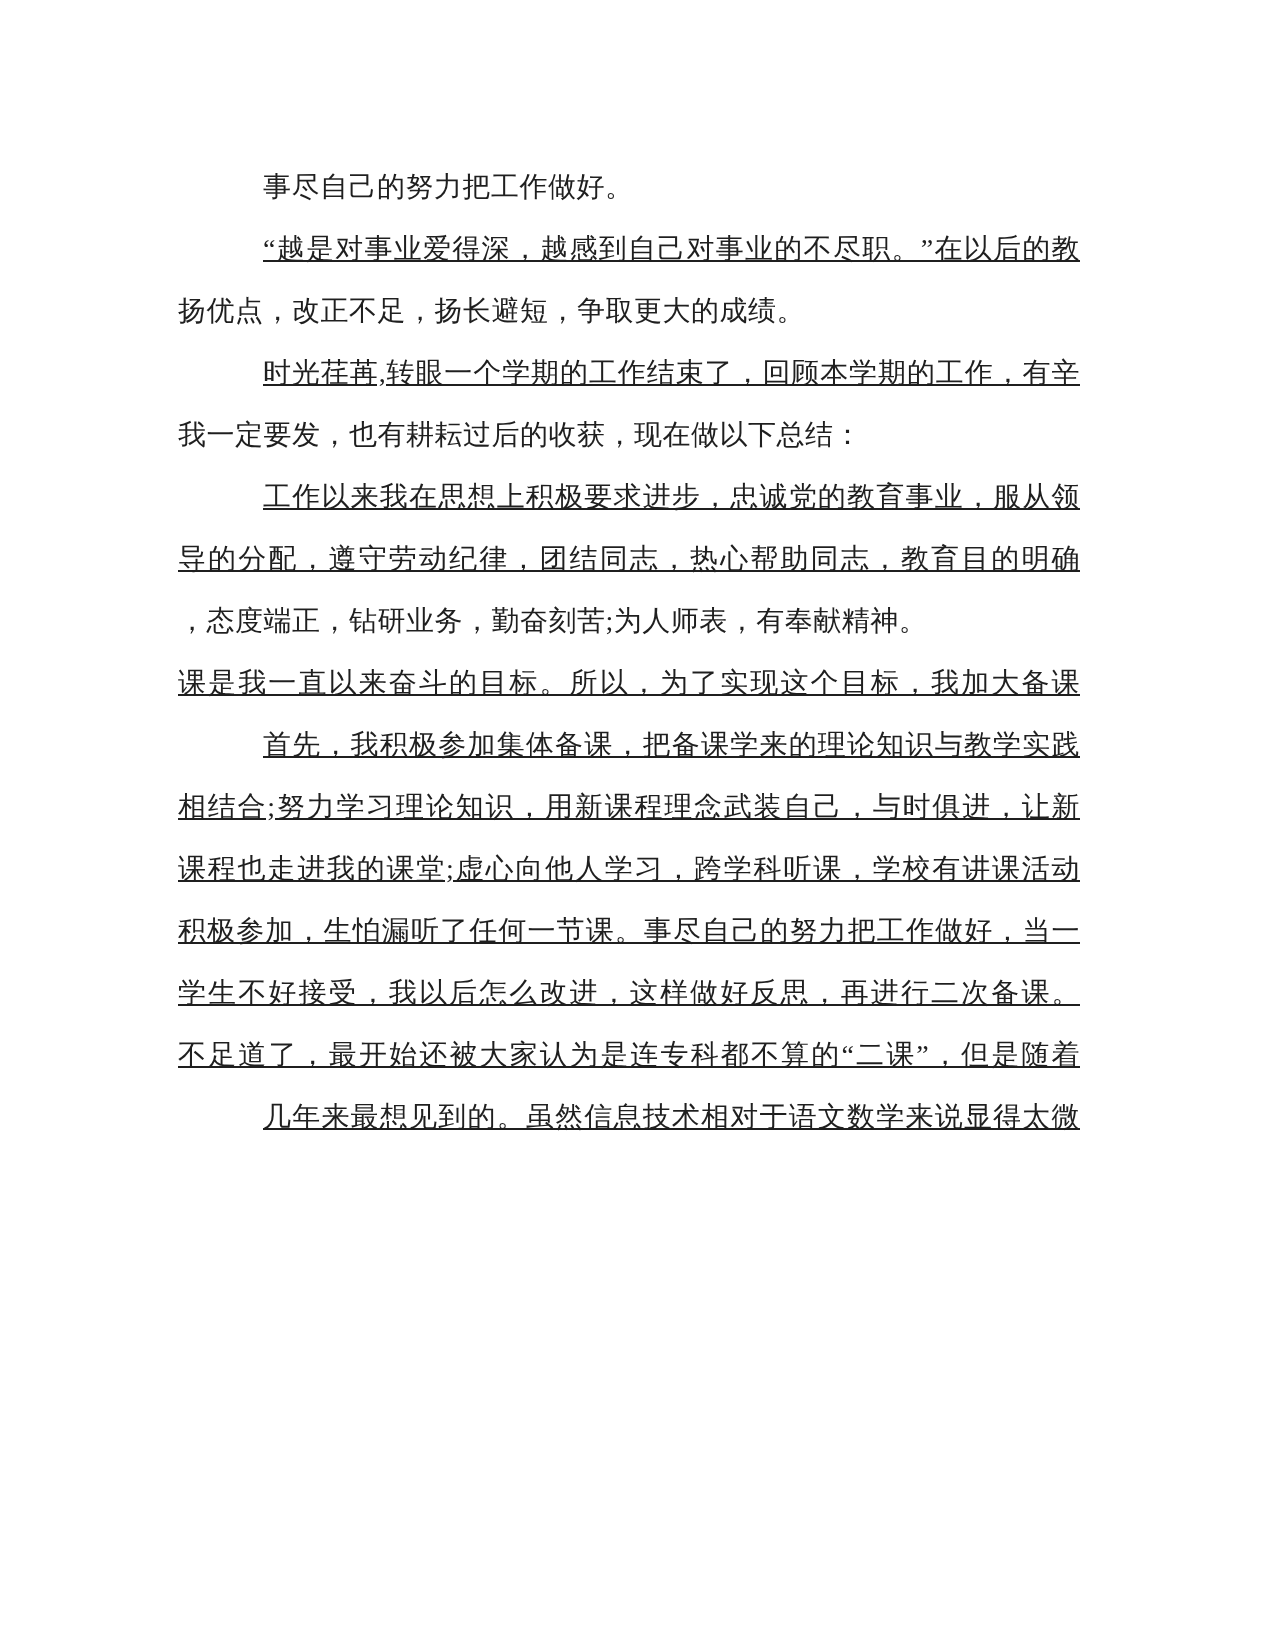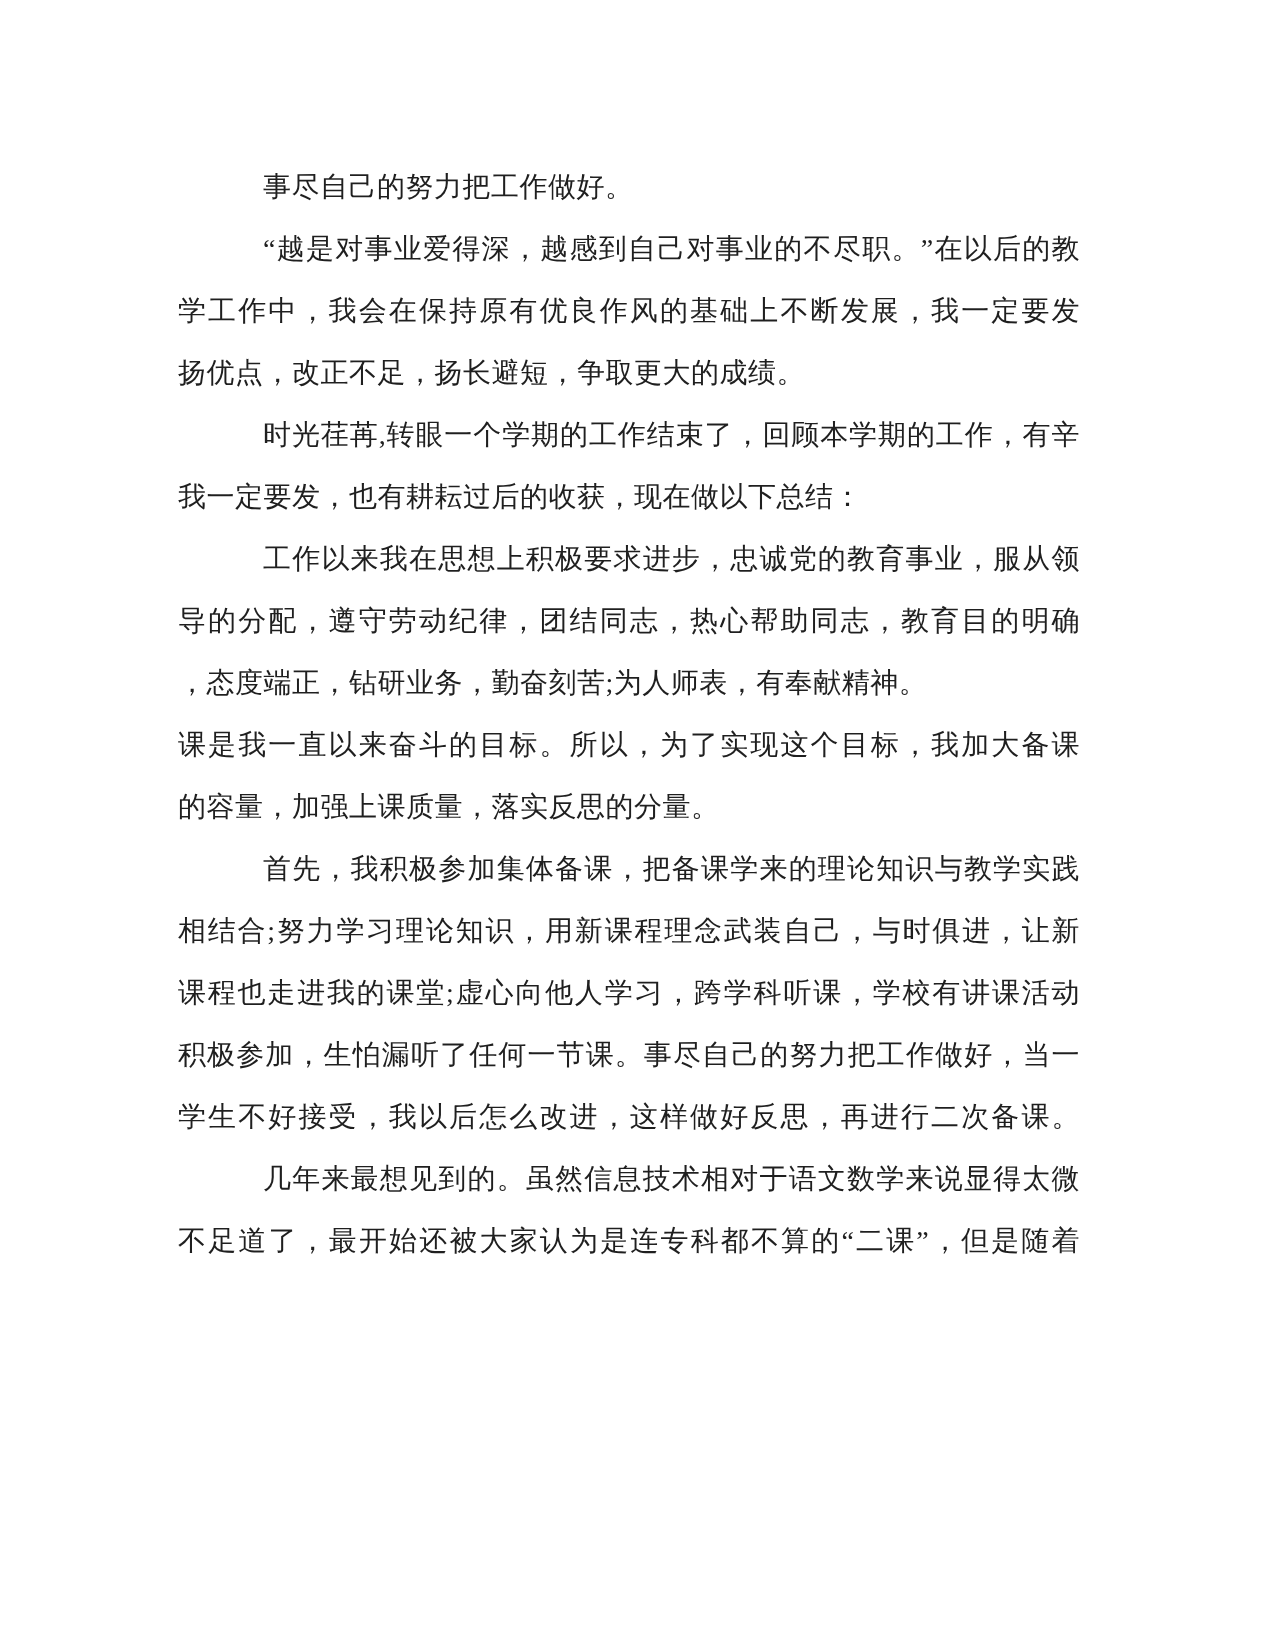--- a/index.html
+++ b/index.html
@@ -34,42 +34,41 @@
   .line {
     height: 62px;
     line-height: 62px;
     text-align: left;
     letter-spacing: 0.5px;
   }
   .line.fill {
     text-align: justify;
     text-align-last: justify;
     text-justify: inter-character;
+    text-decoration: underline;
   }
   .line.indent {
     text-indent: 85px;
   }
 </style>
 </head>
 <body>
 
 <div class="page">
   <div class="doc-content" id="doc-content">
       <div class="line indent">事尽自己的努力把工作做好。</div>
       <div class="line indent fill">“越是对事业爱得深，越感到自己对事业的不尽职。”在以后的教</div>
-      <div class="line fill">学工作中，我会在保持原有优良作风的基础上不断发展，我一定要发</div>
       <div class="line">扬优点，改正不足，扬长避短，争取更大的成绩。</div>
       <div class="line indent fill">时光荏苒,转眼一个学期的工作结束了，回顾本学期的工作，有辛</div>
       <div class="line">我一定要发，也有耕耘过后的收获，现在做以下总结：</div>
       <div class="line indent fill">工作以来我在思想上积极要求进步，忠诚党的教育事业，服从领</div>
       <div class="line fill">导的分配，遵守劳动纪律，团结同志，热心帮助同志，教育目的明确</div>
       <div class="line">，态度端正，钻研业务，勤奋刻苦;为人师表，有奉献精神。</div>
       <div class="line fill">课是我一直以来奋斗的目标。所以，为了实现这个目标，我加大备课</div>
-      <div class="line">的容量，加强上课质量，落实反思的分量。</div>
       <div class="line indent fill">首先，我积极参加集体备课，把备课学来的理论知识与教学实践</div>
       <div class="line fill">相结合;努力学习理论知识，用新课程理念武装自己，与时俱进，让新</div>
       <div class="line fill">课程也走进我的课堂;虚心向他人学习，跨学科听课，学校有讲课活动</div>
       <div class="line fill">积极参加，生怕漏听了任何一节课。事尽自己的努力把工作做好，当一</div>
       <div class="line fill">学生不好接受，我以后怎么改进，这样做好反思，再进行二次备课。</div>
+      <div class="line fill">不足道了，最开始还被大家认为是连专科都不算的“二课”，但是随着</div>
       <div class="line indent fill">几年来最想见到的。虽然信息技术相对于语文数学来说显得太微</div>
-      <div class="line fill">不足道了，最开始还被大家认为是连专科都不算的“二课”，但是随着</div>
     </div>
 </div>
 
 </body></html>

